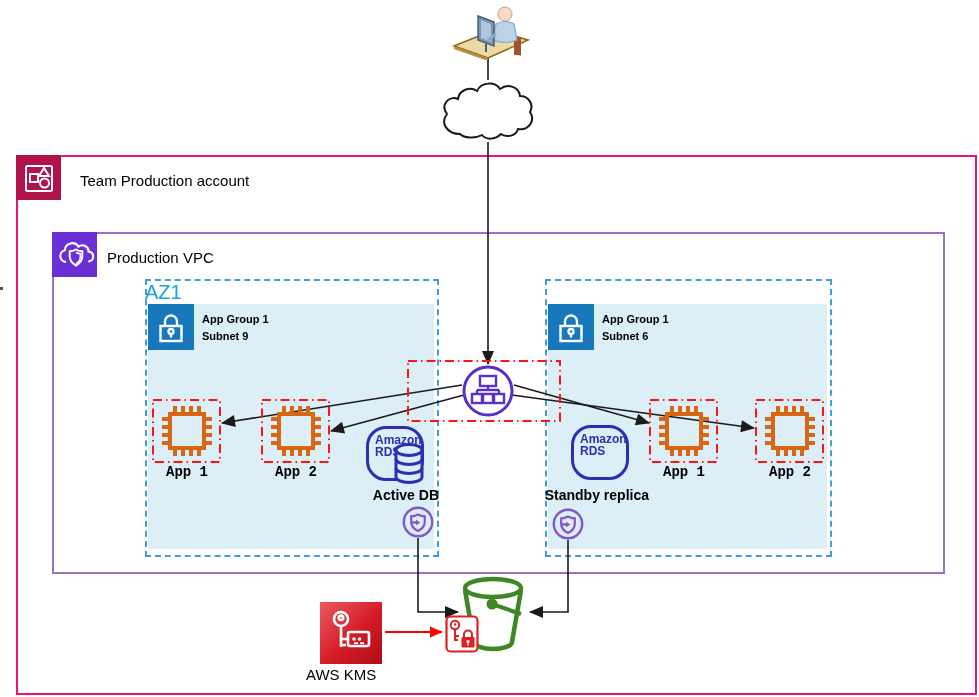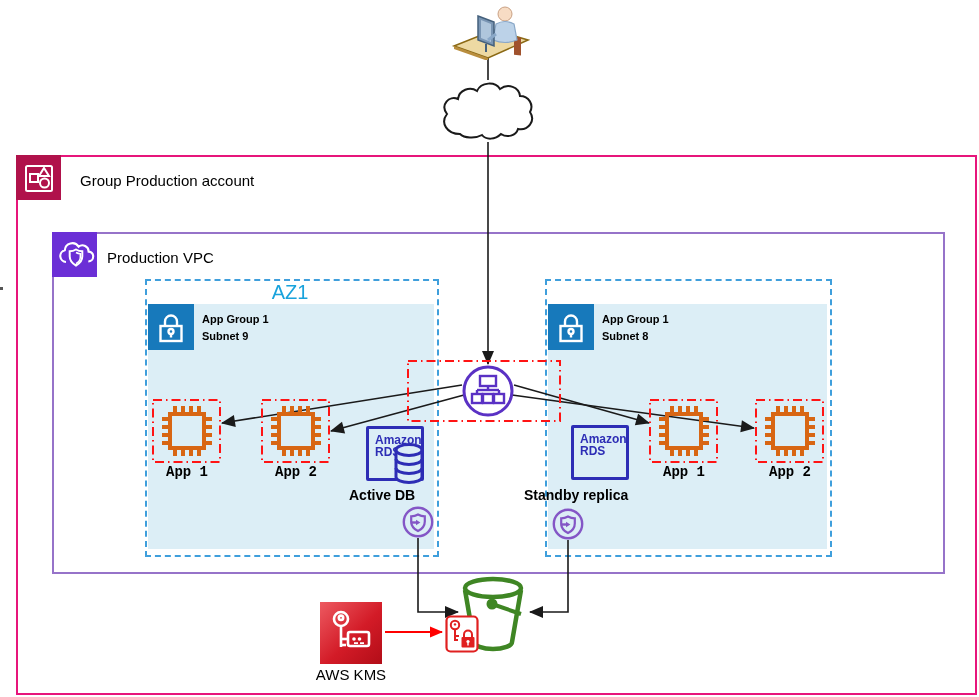--- a/index.html
+++ b/index.html
@@ -1,30 +1,30 @@
 <!DOCTYPE html>
 <html><head>
 <meta charset="utf-8">
 <style>
   html,body{margin:0;padding:0;background:#fff;}
   #stage{position:relative;width:979px;height:697px;background:#fff;overflow:hidden;
          font-family:"Liberation Sans",sans-serif;}
   .abs{position:absolute;}
   .lbl{position:absolute;color:#000;font-family:"Liberation Sans",sans-serif;white-space:nowrap;}
-  .ctr{text-align:center;}
+  .ctr{}
   .account-box{border:2px solid #E7157B;}
   .vpc-box{border:2px solid #9673C9;}
   .az-box{border:2px dashed #3F9FDC;}
   .subnet-fill{background:#DCEEF6;}
   .az-label{color:#19A3DC;font-size:20px;}
   .hdr{font-size:15px;}
   .subnet-txt{font-size:11px;font-weight:bold;line-height:17px;}
   .app-lbl{font-size:14px;font-weight:bold;width:80px;text-align:center;font-family:Liberation Mono, monospace;}
-  .db-lbl{font-size:14px;font-weight:bold;text-align:left;}
-  .rds-box{border:3px solid #2D2DB5;border-radius:2px;color:#2D2DB5;
+  .db-lbl{font-size:14px;font-weight:bold;text-align:right;}
+  .rds-box{border:3px solid #2D2DB5;border-radius:20px;color:#2D2DB5;
            font-size:12px;font-weight:bold;line-height:12px;padding:5px 0 0 6px;}
   .icon-tile{display:flex;align-items:center;justify-content:center;}
   svg{display:block;}
   #overlay{pointer-events:none;}
 </style>
 </head>
 <body>
 
 <div id="stage">
 
@@ -132,21 +132,21 @@
   <div class="abs icon-tile" style="left:16px;top:155px;width:45px;height:45px;background:#B0124B;">
     <svg width="45" height="45" viewBox="0 0 45 45">
       <g fill="none" stroke="#fff" stroke-width="2">
         <rect x="10" y="11" width="26" height="25" rx="1.5"></rect>
         <rect x="14" y="19" width="8" height="8"></rect>
         <path d="M28,13 L33,21 L23,21 Z"></path>
         <circle cx="28.5" cy="28" r="4.5"></circle>
       </g>
     </svg>
   </div>
-  <div class="lbl hdr" style="left:80px;top:172px;">Group Production account</div>
+  <div class="lbl hdr" style="left:80px;top:172px;">Team Production account</div>
 
   <div class="abs icon-tile" style="left:52px;top:232px;width:45px;height:45px;background:#6B2FD6;">
     <svg width="45" height="45" viewBox="0 0 45 45">
       <path d="M14,30 a6,6 0 0 1 -1.2,-11.8 a7.5,7.5 0 0 1 13.8,-3.6 a6.2,6.2 0 0 1 10,5 q4.6,0.5 4.6,5 a4.9,4.9 0 0 1 -4.9,4.9" fill="none" stroke="#fff" stroke-width="2.1"></path>
       <path d="M24,17.5 c2,1.2 4.3,1.8 6.3,1.8 v5 c0,4.4 -2.6,7.2 -6.3,9.2 c-3.7,-2 -6.3,-4.8 -6.3,-9.2 v-5 c2,0 4.3,-0.6 6.3,-1.8 z" fill="#6B2FD6" stroke="#fff" stroke-width="2"></path>
       <path d="M24,20.5 c1.4,0.8 2.9,1.2 4.3,1.3 v3.4 c0,3 -1.8,5 -4.3,6.5" fill="none" stroke="#fff" stroke-width="1.5"></path>
     </svg>
   </div>
   <div class="lbl hdr" style="left:107px;top:249px;">Production VPC</div>
 
@@ -157,21 +157,21 @@
   </div>
   <div class="lbl subnet-txt" style="left:202px;top:311px;">App Group 1</div>
   <div class="lbl subnet-txt" style="left:202px;top:328px;">Subnet 9</div>
 
   <div class="abs icon-tile" style="left:548px;top:304px;width:46px;height:46px;background:#1779BB;">
     <svg width="46" height="46" viewBox="0 0 46 46">
         <use href="#sym-lock"></use>
       </svg>
   </div>
   <div class="lbl subnet-txt" style="left:602px;top:311px;">App Group 1</div>
-  <div class="lbl subnet-txt" style="left:602px;top:328px;">Subnet 8</div>
+  <div class="lbl subnet-txt" style="left:602px;top:328px;">Subnet 6</div>
 
   <svg class="abs" style="left:159px;top:403px;" width="56" height="56" viewBox="0 0 56 56">
       <use href="#sym-chip"></use>
     </svg>
   <div class="lbl app-lbl" style="left:147px;top:464px;">App 1</div>
 
   <svg class="abs" style="left:268px;top:403px;" width="56" height="56" viewBox="0 0 56 56">
       <use href="#sym-chip"></use>
     </svg>
   <div class="lbl app-lbl" style="left:256px;top:464px;">App 2</div>

